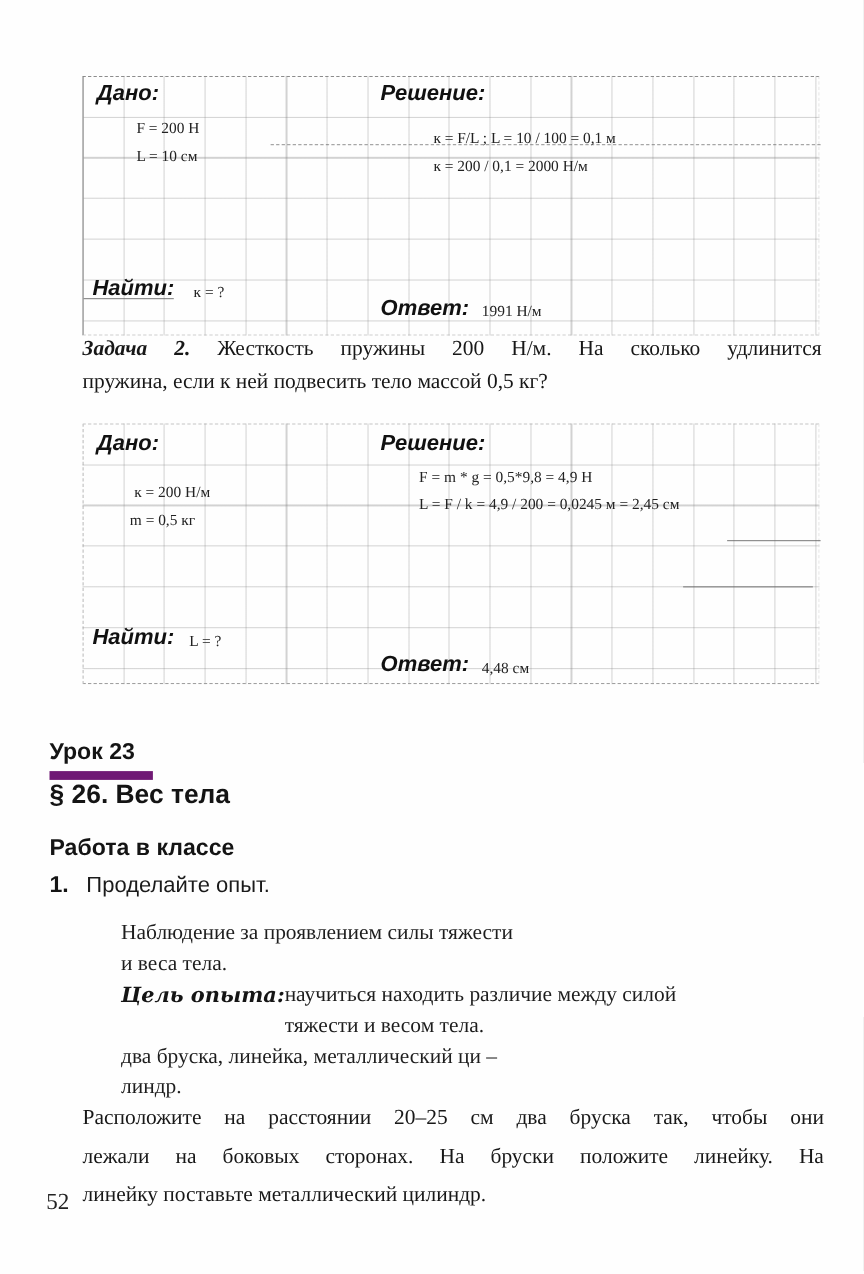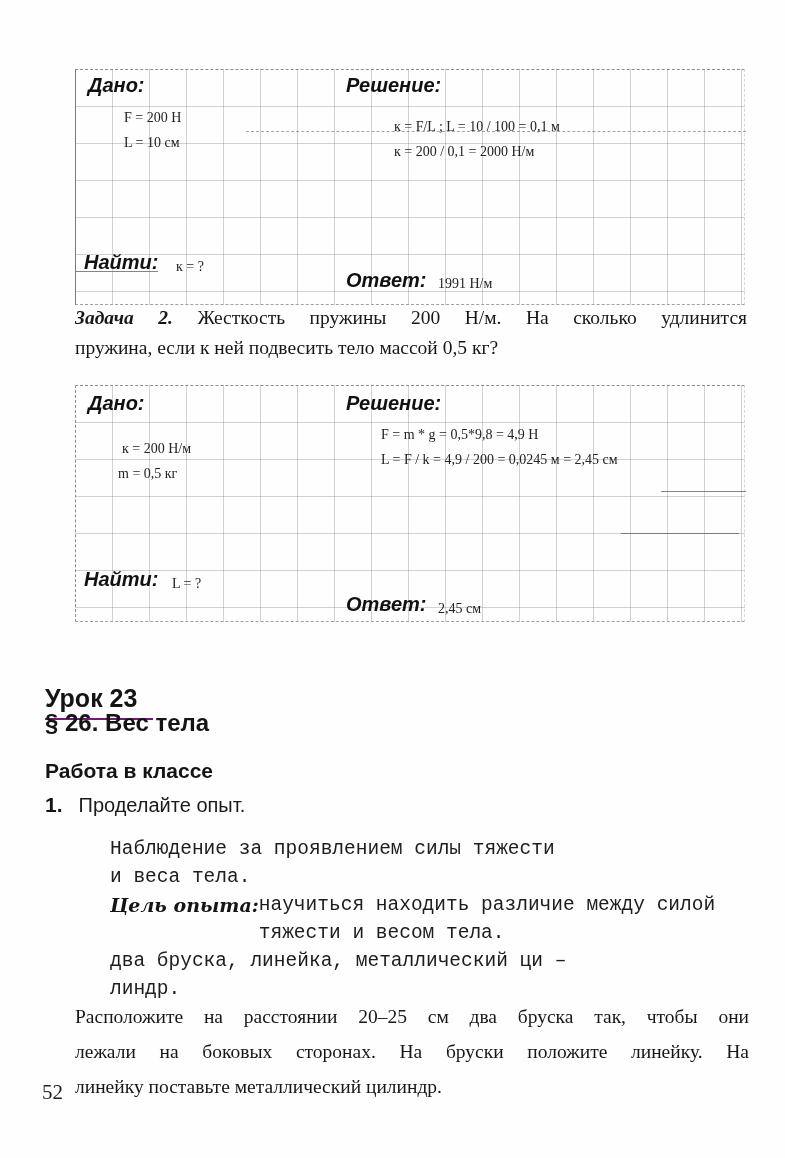--- a/index.html
+++ b/index.html
@@ -40,34 +40,34 @@
     font-size:19.5px;line-height:30px;color:#171717;
   }
   .just{text-align:justify;text-align-last:justify;}
   .task-title{font-weight:700;font-style:italic;}
   .bottom-par{
     position:absolute;left:75px;top:999px;width:674px;
     font-size:19.5px;line-height:35px;color:#171717;
   }
   
   .h-sans{position:absolute;font-family:"Liberation Sans", sans-serif;font-weight:700;color:#141414;white-space:nowrap;}
-  .lesson-title{left:45px;top:672px;font-size:25px;border-bottom:2px solid #701a75;padding:0 16px 5px 0;margin-top:12px;}
+  .lesson-title{left:45px;top:672px;font-size:21px;border-bottom:8px solid #701a75;padding:0 16px 5px 0;}
   .section-title{left:45px;top:709px;font-size:24px;}
   .work-title{left:45px;top:759px;font-size:21px;}
   .item-row{position:absolute;left:45px;top:793px;display:flex;align-items:baseline;gap:16px;}
   .item-num{font-family:"Liberation Sans", sans-serif;font-weight:700;font-size:21px;color:#141414;}
   .item-text{font-family:"Liberation Sans", sans-serif;font-size:20px;color:#1a1a1a;}
   
   .experiment{position:absolute;left:110px;top:835px;width:610px;}
   .exp-row{display:flex;align-items:flex-start;}
   .exp-label{
     flex:0 0 145px;font-family:"DejaVu Serif", serif;font-style:italic;font-weight:700;
     font-size:19px;color:#151515;line-height:28px;white-space:nowrap;
   }
-  .exp-lines{font-family:Liberation Mono, monospace;font-size:19.5px;color:#1d1d1d;line-height:28px;}
+  .exp-lines{font-family:Liberation Serif, serif;font-size:19.5px;color:#1d1d1d;line-height:28px;}
   .exp-lines div{white-space:nowrap;}
   .page-num{position:absolute;left:42px;top:1080px;font-size:21px;color:#222;}
 </style>
 </head>
 <body>
 
 <div class="page">
 
   <div class="solution-box box1">
     <div class="artifact" style="left:170px;top:61px;width:500px;"></div>
@@ -97,21 +97,21 @@
     <div class="artifact solid" style="left:545px;top:147px;width:118px;"></div>
     <span class="hw-label" style="left:12px;top:6px;">Дано:</span>
     <span class="hw-label" style="left:270px;top:6px;">Решение:</span>
     <span class="typed" style="left:305px;top:36px;">F = m * g = 0,5*9,8 = 4,9 Н</span>
     <span class="typed" style="left:305px;top:61px;">L = F / k = 4,9 / 200 = 0,0245 м = 2,45 см</span>
     <span class="typed" style="left:46px;top:50px;">к = 200 Н/м</span>
     <span class="typed" style="left:42px;top:75px;">m = 0,5 кг</span>
     <span class="hw-label" style="left:8px;top:182px;">Найти:</span>
     <span class="typed" style="left:96px;top:185px;">L = ?</span>
     <span class="hw-label" style="left:270px;top:207px;">Ответ:</span>
-    <span class="typed" style="left:362px;top:210px;">2,45 см</span>
+    <span class="typed" style="left:362px;top:210px;">4,48 см</span>
   </div>
 
   <div class="h-sans lesson-title">Урок 23</div>
   <div class="h-sans section-title">§ 26. Вес тела</div>
   <div class="h-sans work-title">Работа в классе</div>
 
   <div class="item-row">
     <span class="item-num">1.</span>
     <span class="item-text">Проделайте опыт.</span>
   </div>

